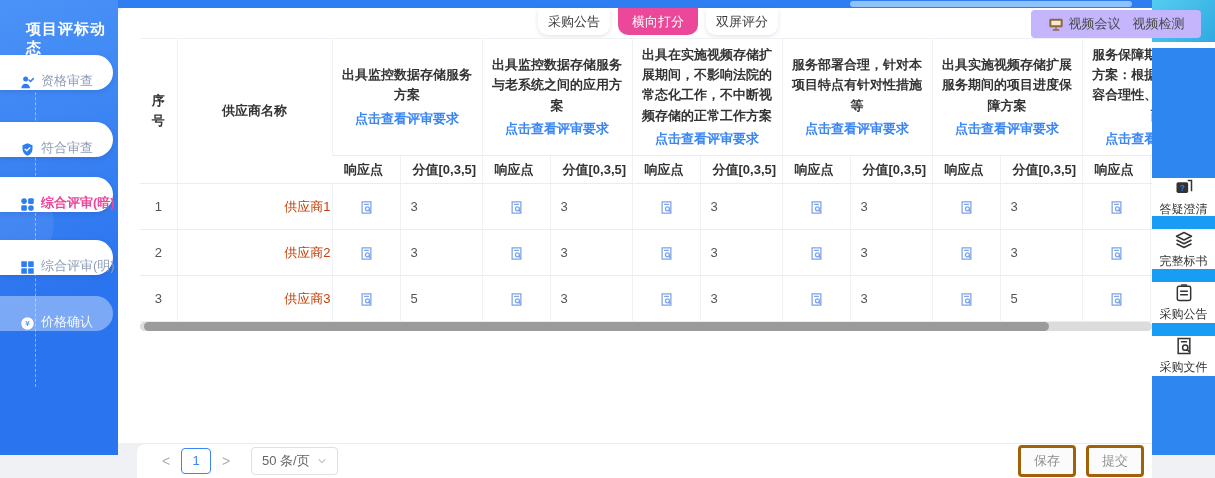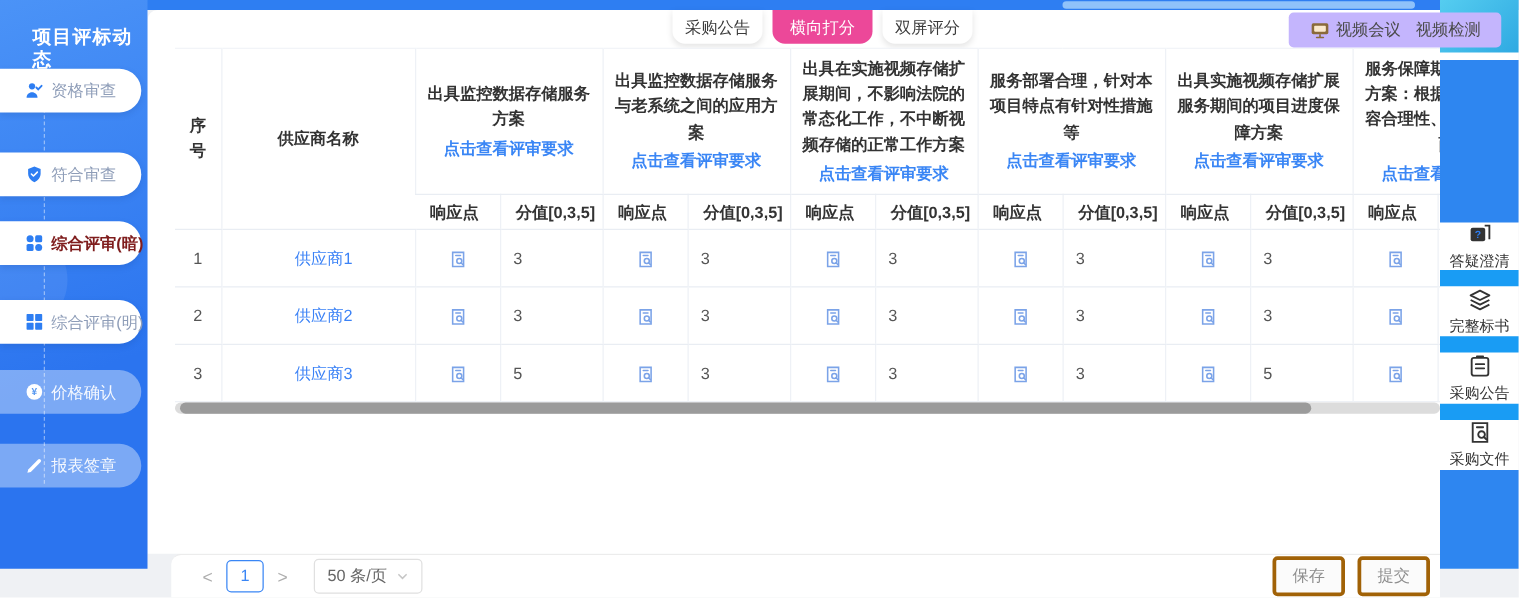--- a/index.html
+++ b/index.html
@@ -14,25 +14,25 @@
   .top-tab-deco{position:absolute;left:30px;top:0;width:80px;height:8px;background:#4e92f6;border-radius:0 0 3px 3px;}
   .top-pill-deco{position:absolute;left:850px;top:1px;width:282px;height:6px;background:#8fc2fa;border-radius:3px;}
   
   .sidebar{position:absolute;left:0;top:0;width:118px;height:455px;
     background:linear-gradient(160deg,#4b93f7 0%,#2b74ef 65%);overflow:hidden;z-index:3;}
   .sb-circle{position:absolute;left:-30px;top:182px;width:84px;height:84px;border-radius:50%;
     background:rgba(255,255,255,0.08);}
   .sb-title{position:absolute;left:26px;top:20px;color:#fff;font-size:15px;font-weight:bold;letter-spacing:1px;}
   .sb-dotted{position:absolute;left:35px;top:62px;height:325px;border-left:1px dashed rgba(255,255,255,0.45);}
   .sb-pill{position:absolute;left:0;width:113px;height:35px;border-radius:0 18px 18px 0;
-    background:#fff;display:flex;align-items:center;padding-left:20px;box-sizing:border-box;cursor:pointer;
+    background:#fff;display:flex;align-items:flex-end;padding-left:20px;box-sizing:border-box;cursor:pointer;
     box-shadow:0 2px 5px rgba(20,60,140,0.18);}
   .sb-pill .sb-icon{display:flex;align-items:center;color:#2e7ef2;margin-right:6px;}
   .sb-pill .sb-label{font-size:13px;color:#8e9db8;white-space:nowrap;}
-  .sb-pill.active .sb-label{color:#7f1d1d;font-weight:bold;}
+  .sb-pill.active .sb-label{color:#ec4899;font-weight:bold;}
   .sb-pill.disabled{background:rgba(255,255,255,0.38);box-shadow:none;}
   .sb-pill.disabled .sb-icon{color:#ffffff;}
   .sb-pill.disabled .sb-label{color:rgba(255,255,255,0.92);}
   
   .main-panel{position:absolute;left:118px;top:8px;width:1034px;height:435px;background:#fff;
     border-top-left-radius:8px;z-index:1;}
   .tabs-row{position:absolute;left:416px;top:0;height:28px;display:flex;align-items:flex-start;}
   .tab{height:27px;line-height:27px;padding:0 10px;margin:0 4px;background:#fff;color:#3c3c3c;
     font-size:13px;border-radius:0 0 10px 10px;box-shadow:0 2px 5px rgba(0,0,0,0.10);cursor:pointer;white-space:nowrap;}
   .tab.active{background:#ec4899;color:#fff;padding:0 14px;box-shadow:none;}
@@ -48,21 +48,21 @@
   th,td{box-sizing:border-box;border-bottom:1px solid #e9edf3;border-left:1px solid #eef1f6;background:#fff;}
   tr th:first-child,tr td:first-child{border-left:none;}
   thead tr.group-row th{height:117px;vertical-align:middle;font-weight:bold;color:#333;
     text-align:center;padding:6px 8px;line-height:1.55;border-top:1px solid #eef1f6;}
   th.idx-th{text-align:center;}
   th.name-th{text-align:left;padding-left:10px;}
   .crit-link{display:block;margin-top:3px;color:#3a86f5;font-weight:600;cursor:pointer;}
   thead tr.sub-row th{height:28px;font-weight:bold;color:#333;text-align:left;padding-left:12px;}
   tbody tr{height:46px;}
   td.c-idx{text-align:center;color:#555;}
-  td.c-name{text-align:center;padding-left:10px;color:#3b82f6;}
+  td.c-name{text-align:right;padding-left:10px;color:#c2410c;}
   td.c-icon{text-align:center;}
   td.c-icon .doc-ic{display:inline-flex;color:#7ba3e8;cursor:pointer;vertical-align:middle;}
   td.c-val{text-align:left;padding-left:10px;color:#555;}
   
   .hscroll{position:absolute;left:140px;top:322px;width:1012px;height:9px;background:#dcdcdc;border-radius:5px;z-index:4;}
   .hscroll-thumb{position:absolute;left:4px;top:0;width:905px;height:9px;background:#9b9b9b;border-radius:5px;cursor:pointer;}
   
   .bottom-bar{position:absolute;left:137px;top:443px;width:1015px;height:35px;background:#fff;
     border-top:1px solid #ececec;border-top-left-radius:8px;display:flex;align-items:center;
     justify-content:space-between;padding:0 8px 0 18px;box-sizing:border-box;z-index:2;}
@@ -140,28 +140,20 @@
     </div>
     <div class="sb-pill disabled" style="top: 296px;">
       <span class="sb-icon">
         <svg viewBox="0 0 24 24" width="15" height="15">
           <circle cx="12" cy="12" r="10" fill="currentColor"></circle>
           <text x="12" y="16.5" font-size="13" text-anchor="middle" fill="#5b9af0" font-weight="bold">¥</text>
         </svg>
       </span>
       <span class="sb-label">价格确认</span>
     </div>
-    <div class="sb-pill disabled" style="top: 355px;">
-      <span class="sb-icon">
-        <svg viewBox="0 0 24 24" width="15" height="15" fill="currentColor">
-          <path d="M3 21l1.2-4.2L16.8 4.2a2 2 0 012.8 0l.4.4a2 2 0 010 2.8L7.4 20z"></path>
-        </svg>
-      </span>
-      <span class="sb-label">报表签章</span>
-    </div>
   </div>
 
 <div class="main-panel">
   <div class="tabs-row" id="tabs-row">
       <div class="tab"><span>采购公告</span></div>
       <div class="tab active"><span>横向打分</span></div>
       <div class="tab"><span>双屏评分</span></div>
     </div>
   <div class="table-wrap">
     <table>

